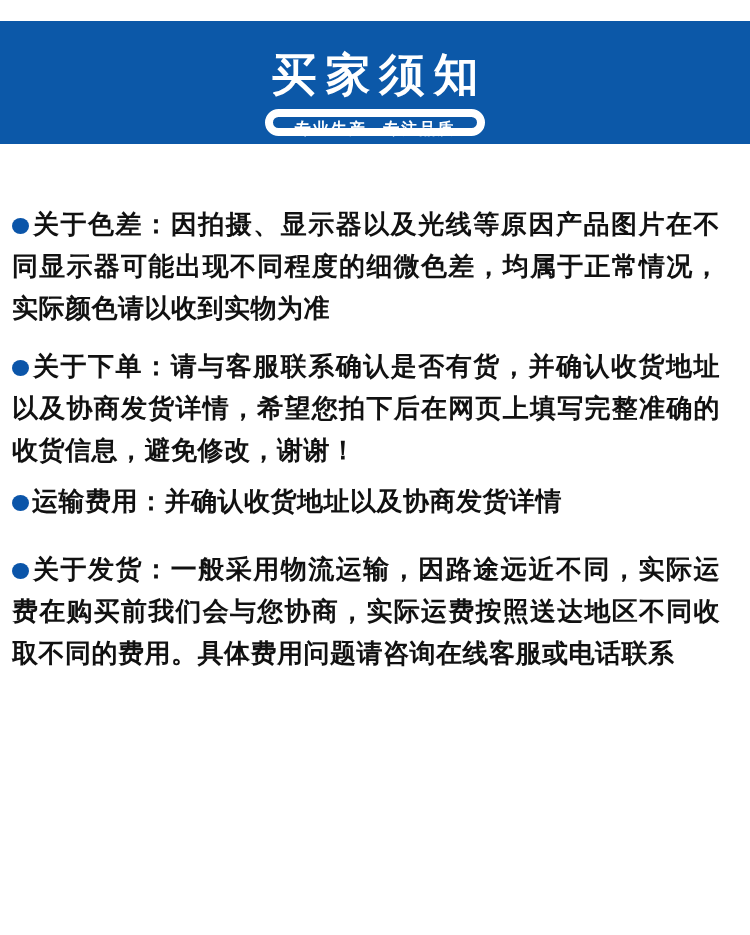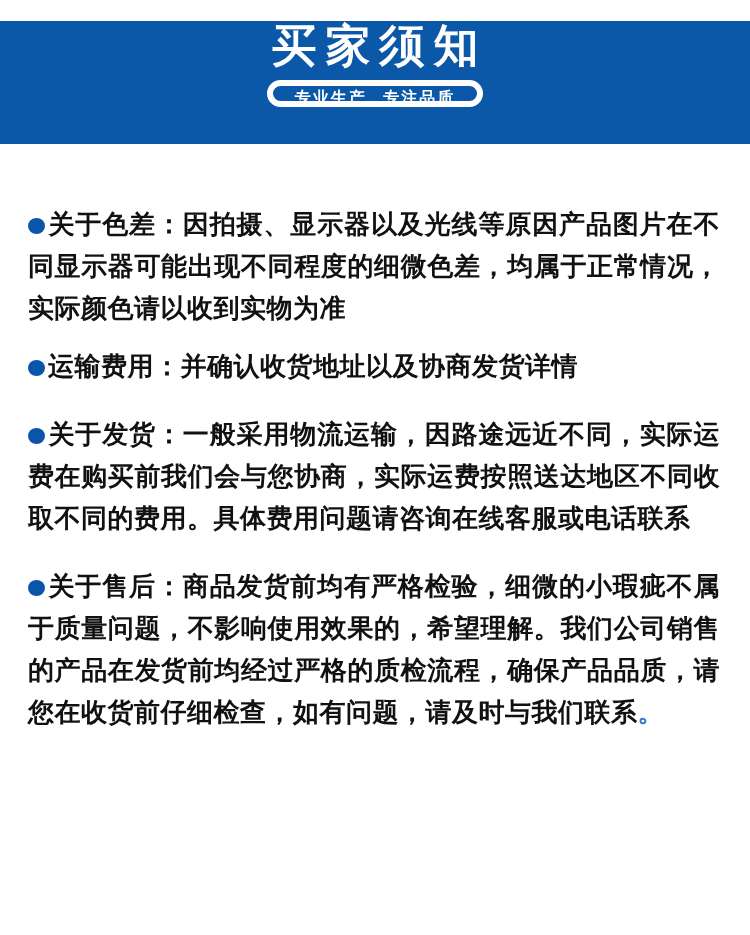--- a/index.html
+++ b/index.html
@@ -16,46 +16,46 @@
 
   
   .banner{
     margin-top:21px;
     width:750px;height:123px;
     background:#0c58a8;
     color:#ffffff;
     text-align:center;
   }
   .banner-title{
-    padding-top:2px;
+    padding-top:31px;
     font-size:45px;
     font-weight:700;
     letter-spacing:9px;
     line-height:1.0;
     text-indent:9px; 
   }
   .tagline-badge{
     display:inline-block;
     margin-top:12px;
     min-width:191px;
     height:27px;
     line-height:23px;
     padding:0 22px;
-    border:6px solid #ffffff;
+    border:8px solid #ffffff;
     border-radius:14px;
     font-size:16px;
     font-weight:700;
     letter-spacing:2px;
     word-spacing:10px;
     color:#ffffff;
   }
 
   
   .content{
-    padding:59px 30px 0 28px;
+    padding:59px 30px 0 12px;
     color:#111111;
   }
   .notice{
     margin:0;
     font-size:26px;
     font-weight:700;
     line-height:42px;
     letter-spacing:0.5px;
     text-align:justify;
     color:#111111;
@@ -85,27 +85,27 @@
       <span>专业生产 专注品质</span>
     </div>
   </div>
 
   <div class="content">
 
     <p class="notice gap-16">
       <span class="bullet"></span><span>关于色差：</span><span>因拍摄、显示器以及光线等原因产品图片在不同显示器可能出现不同程度的细微色差，均属于正常情况，实际颜色请以收到实物为准</span><span class="notice-suffix"></span>
     </p>
 
+    <p class="notice gap-9">
+      <span class="bullet"></span><span>关于下单：</span><span>请与客服联系确认是否有货，并确认收货地址以及协商发货详情，希望您拍下后在网页上填写完整准确的收货信息，避免修改，谢谢！</span><span class="notice-suffix"></span>
+    </p>
 
     <p class="notice gap-26">
       <span class="bullet"></span><span>运输费用：</span><span>并确认收货地址以及协商发货详情</span><span class="notice-suffix"></span>
     </p>
 
     <p class="notice gap-26">
       <span class="bullet"></span><span>关于发货：</span><span>一般采用物流运输，因路途远近不同，实际运费在购买前我们会与您协商，实际运费按照送达地区不同收取不同的费用。具体费用问题请咨询在线客服或电话联系</span><span class="notice-suffix"></span>
     </p>
 
-    <p class="notice">
-      <span class="bullet"></span><span>关于售后：</span><span>商品发货前均有严格检验，细微的小瑕疵不属于质量问题，不影响使用效果的，希望理解。我们公司销售的产品在发货前均经过严格的质检流程，确保产品品质，请您在收货前仔细检查，如有问题，请及时与我们联系</span><span class="notice-suffix">。</span>
-    </p>
 
   </div>
 </div>
 
 </body></html>

